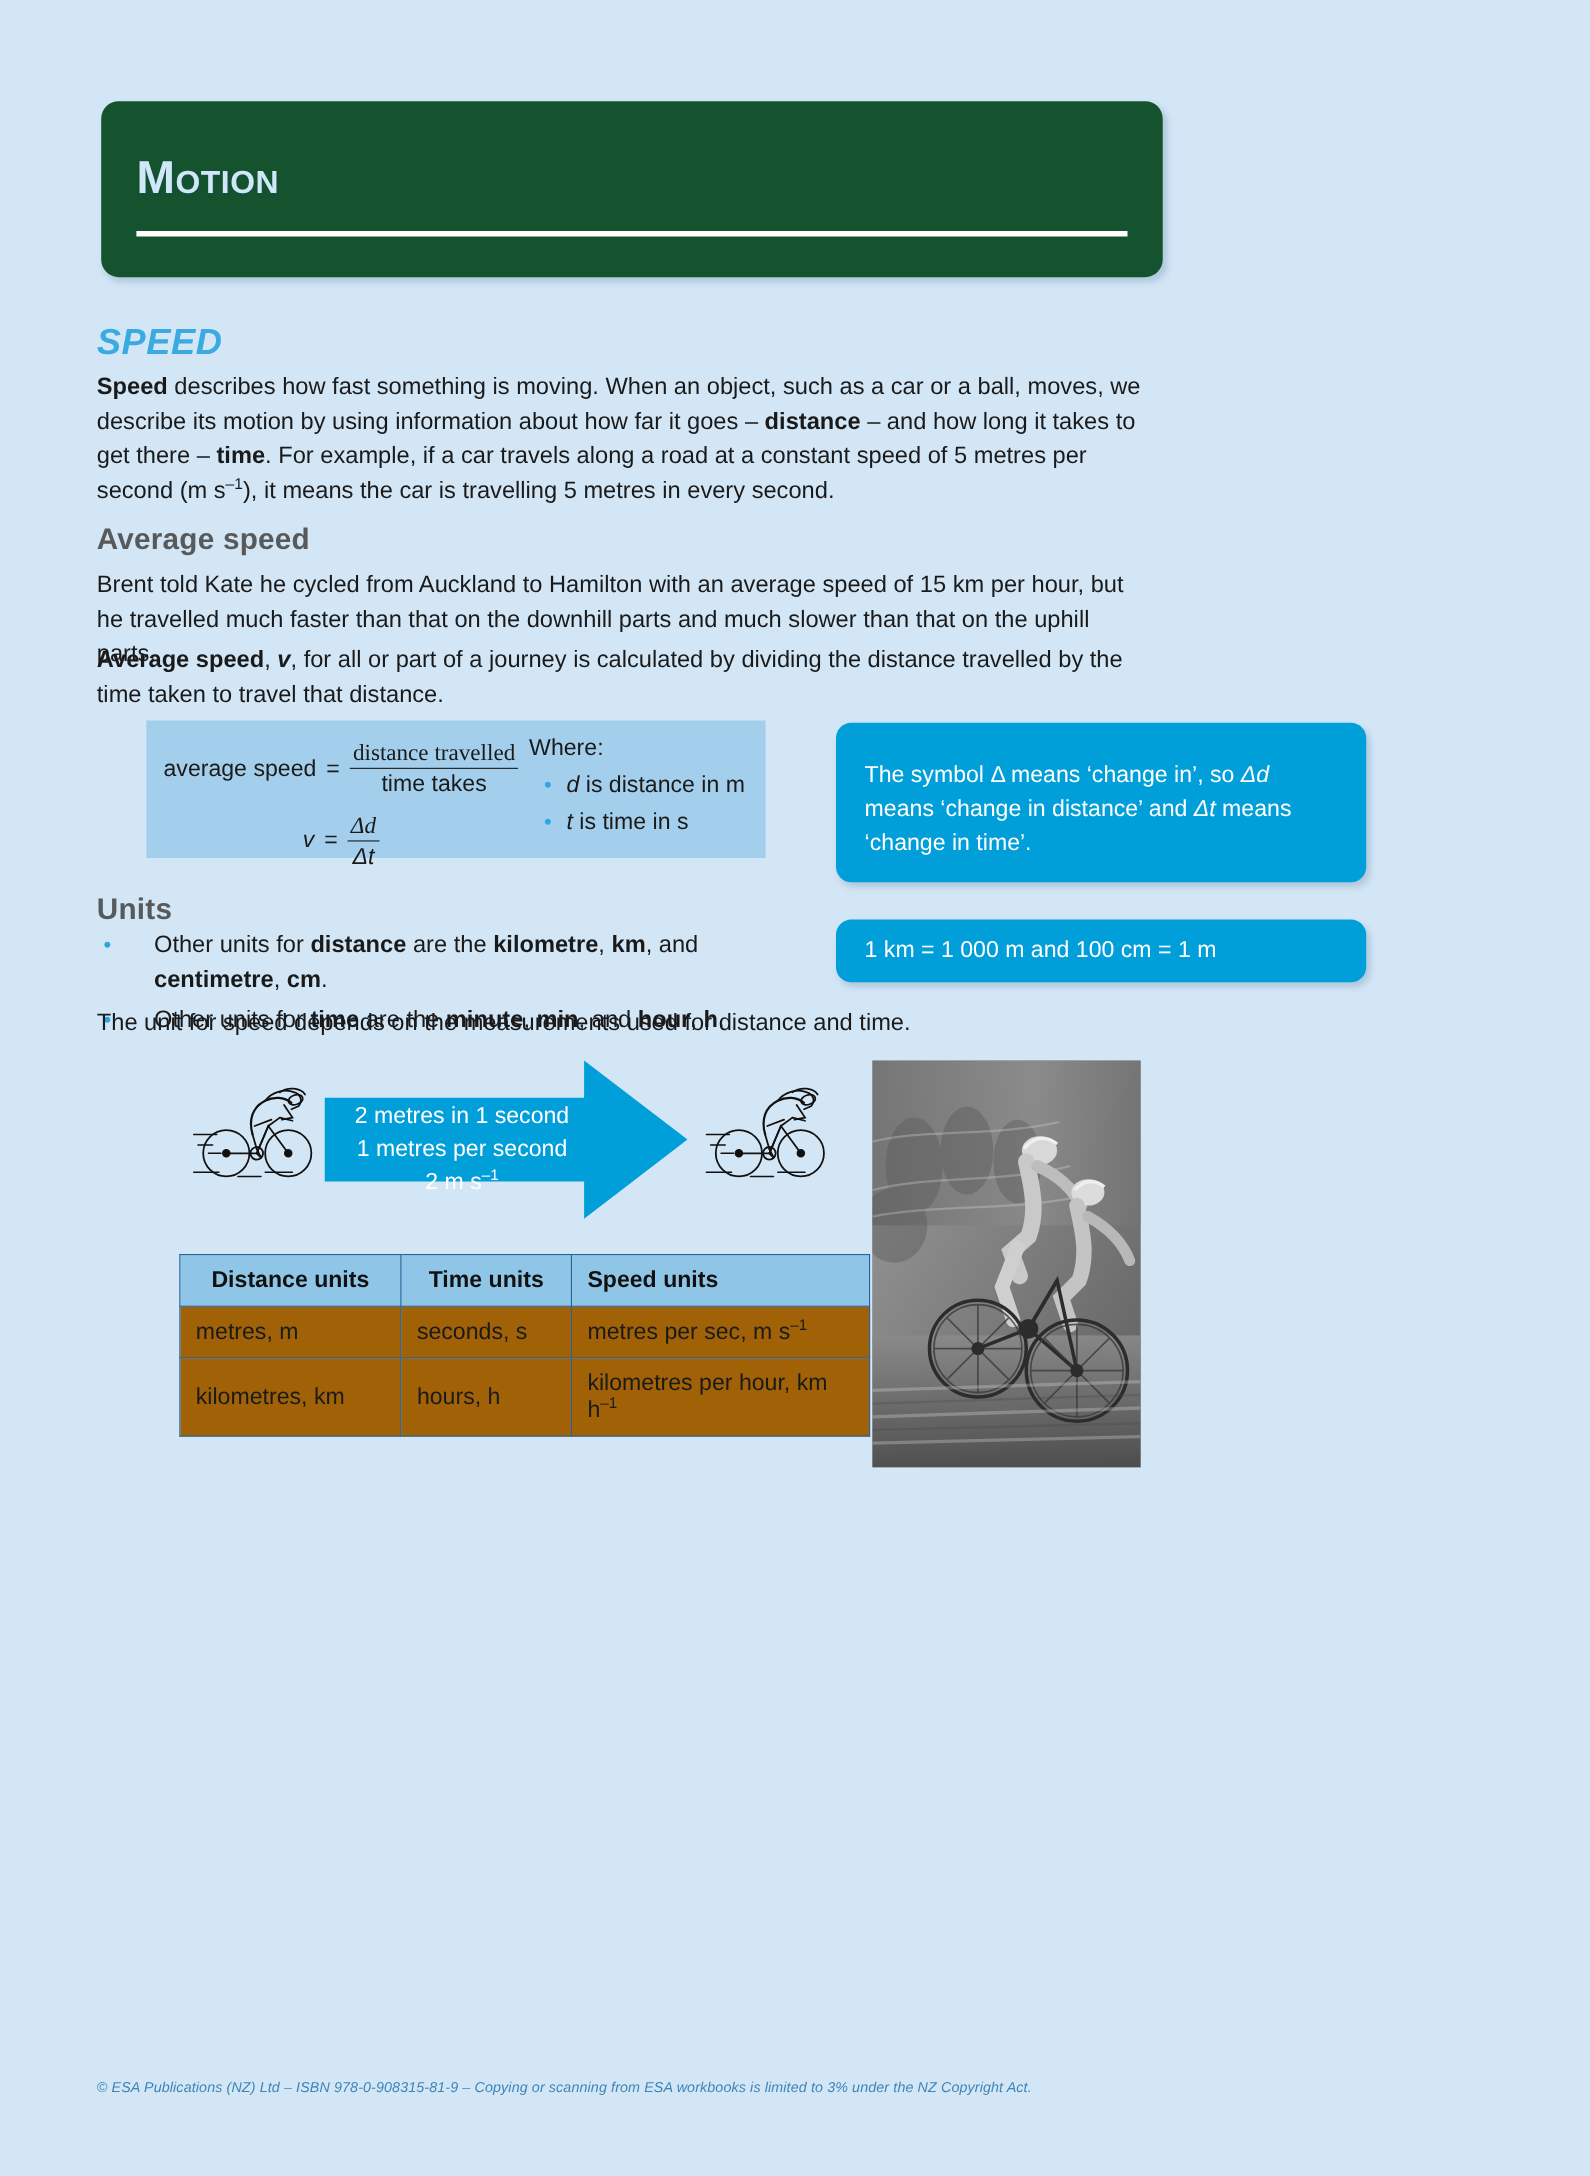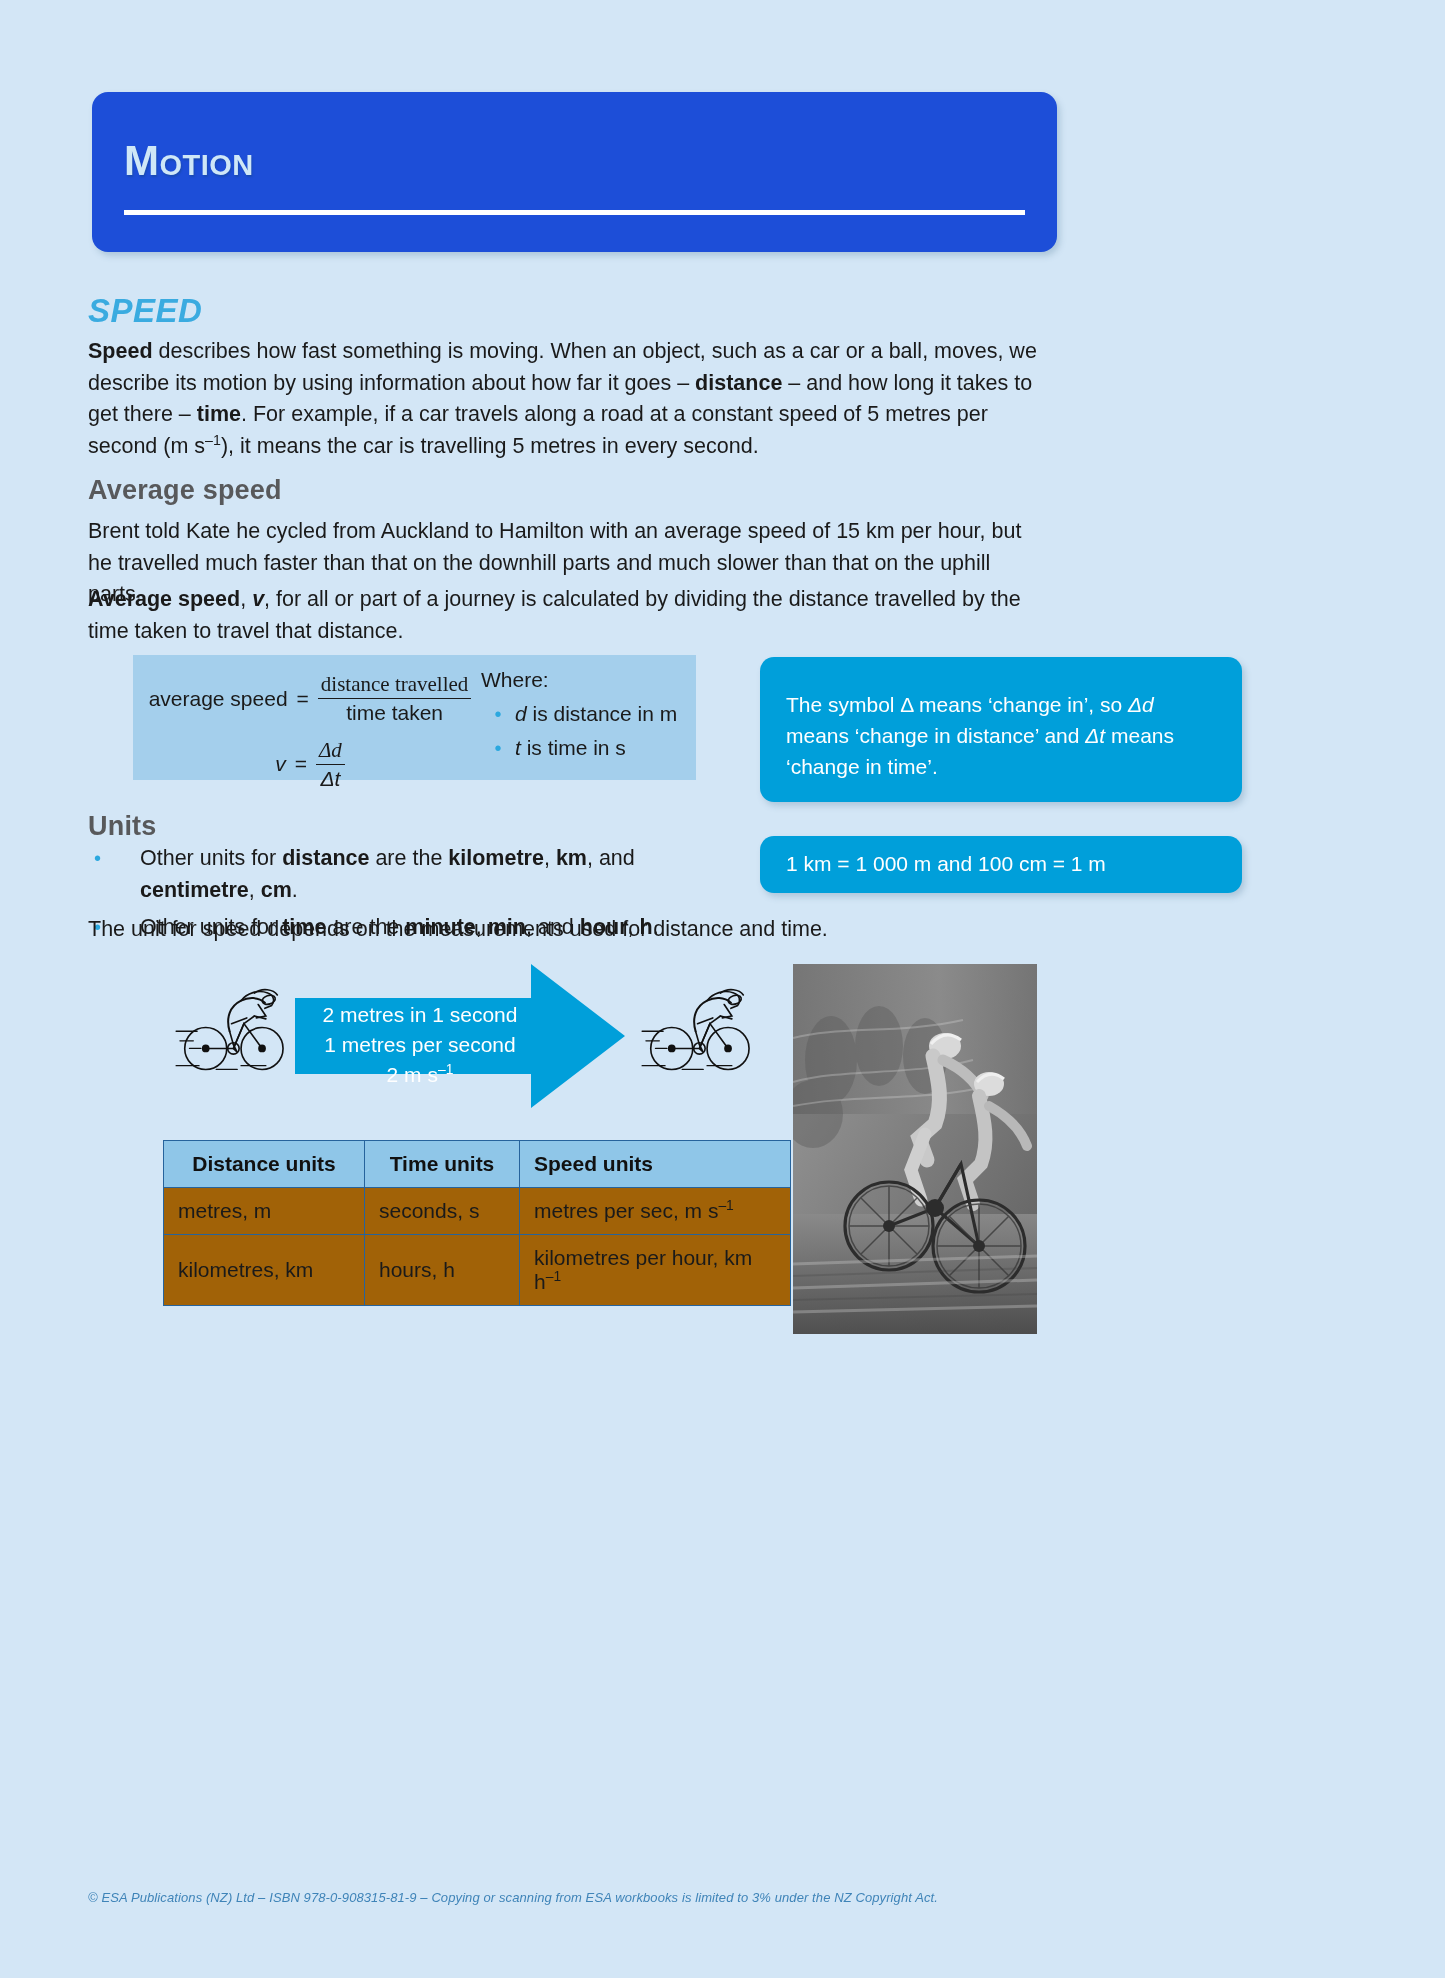--- a/index.html
+++ b/index.html
@@ -22,21 +22,21 @@
     height: 1978px;
   }
 
   
   .banner {
     position: absolute;
     left: 92px;
     top: 92px;
     width: 965px;
     height: 160px;
-    background: #1d4ed8;
+    background: #14532d;
     border-radius: 16px;
     box-shadow: 3px 4px 6px rgba(90,130,160,0.30);
   }
   .banner-title {
     position: absolute;
     left: 32px;
     top: 48px;
     color: #cfe7f7;
     font-size: 42px;
     font-weight: bold;
@@ -322,21 +322,21 @@
     <b>Average speed</b><span>, </span><b class="ital">v</b><span>, for all or part of a journey is calculated by dividing the distance travelled by the time taken to travel that distance.</span>
   </div>
 
   <div class="formula-box">
     <div class="formula-left">
       <div class="eq-row">
         <span>average speed</span>
         <span>=</span>
         <span class="frac">
           <span class="num">distance travelled</span>
-          <span class="den">time taken</span>
+          <span class="den">time takes</span>
         </span>
       </div>
       <div class="eq-row second">
         <span class="ital">v</span>
         <span>=</span>
         <span class="frac">
           <span class="num ital">Δd</span>
           <span class="den ital">Δt</span>
         </span>
       </div>

